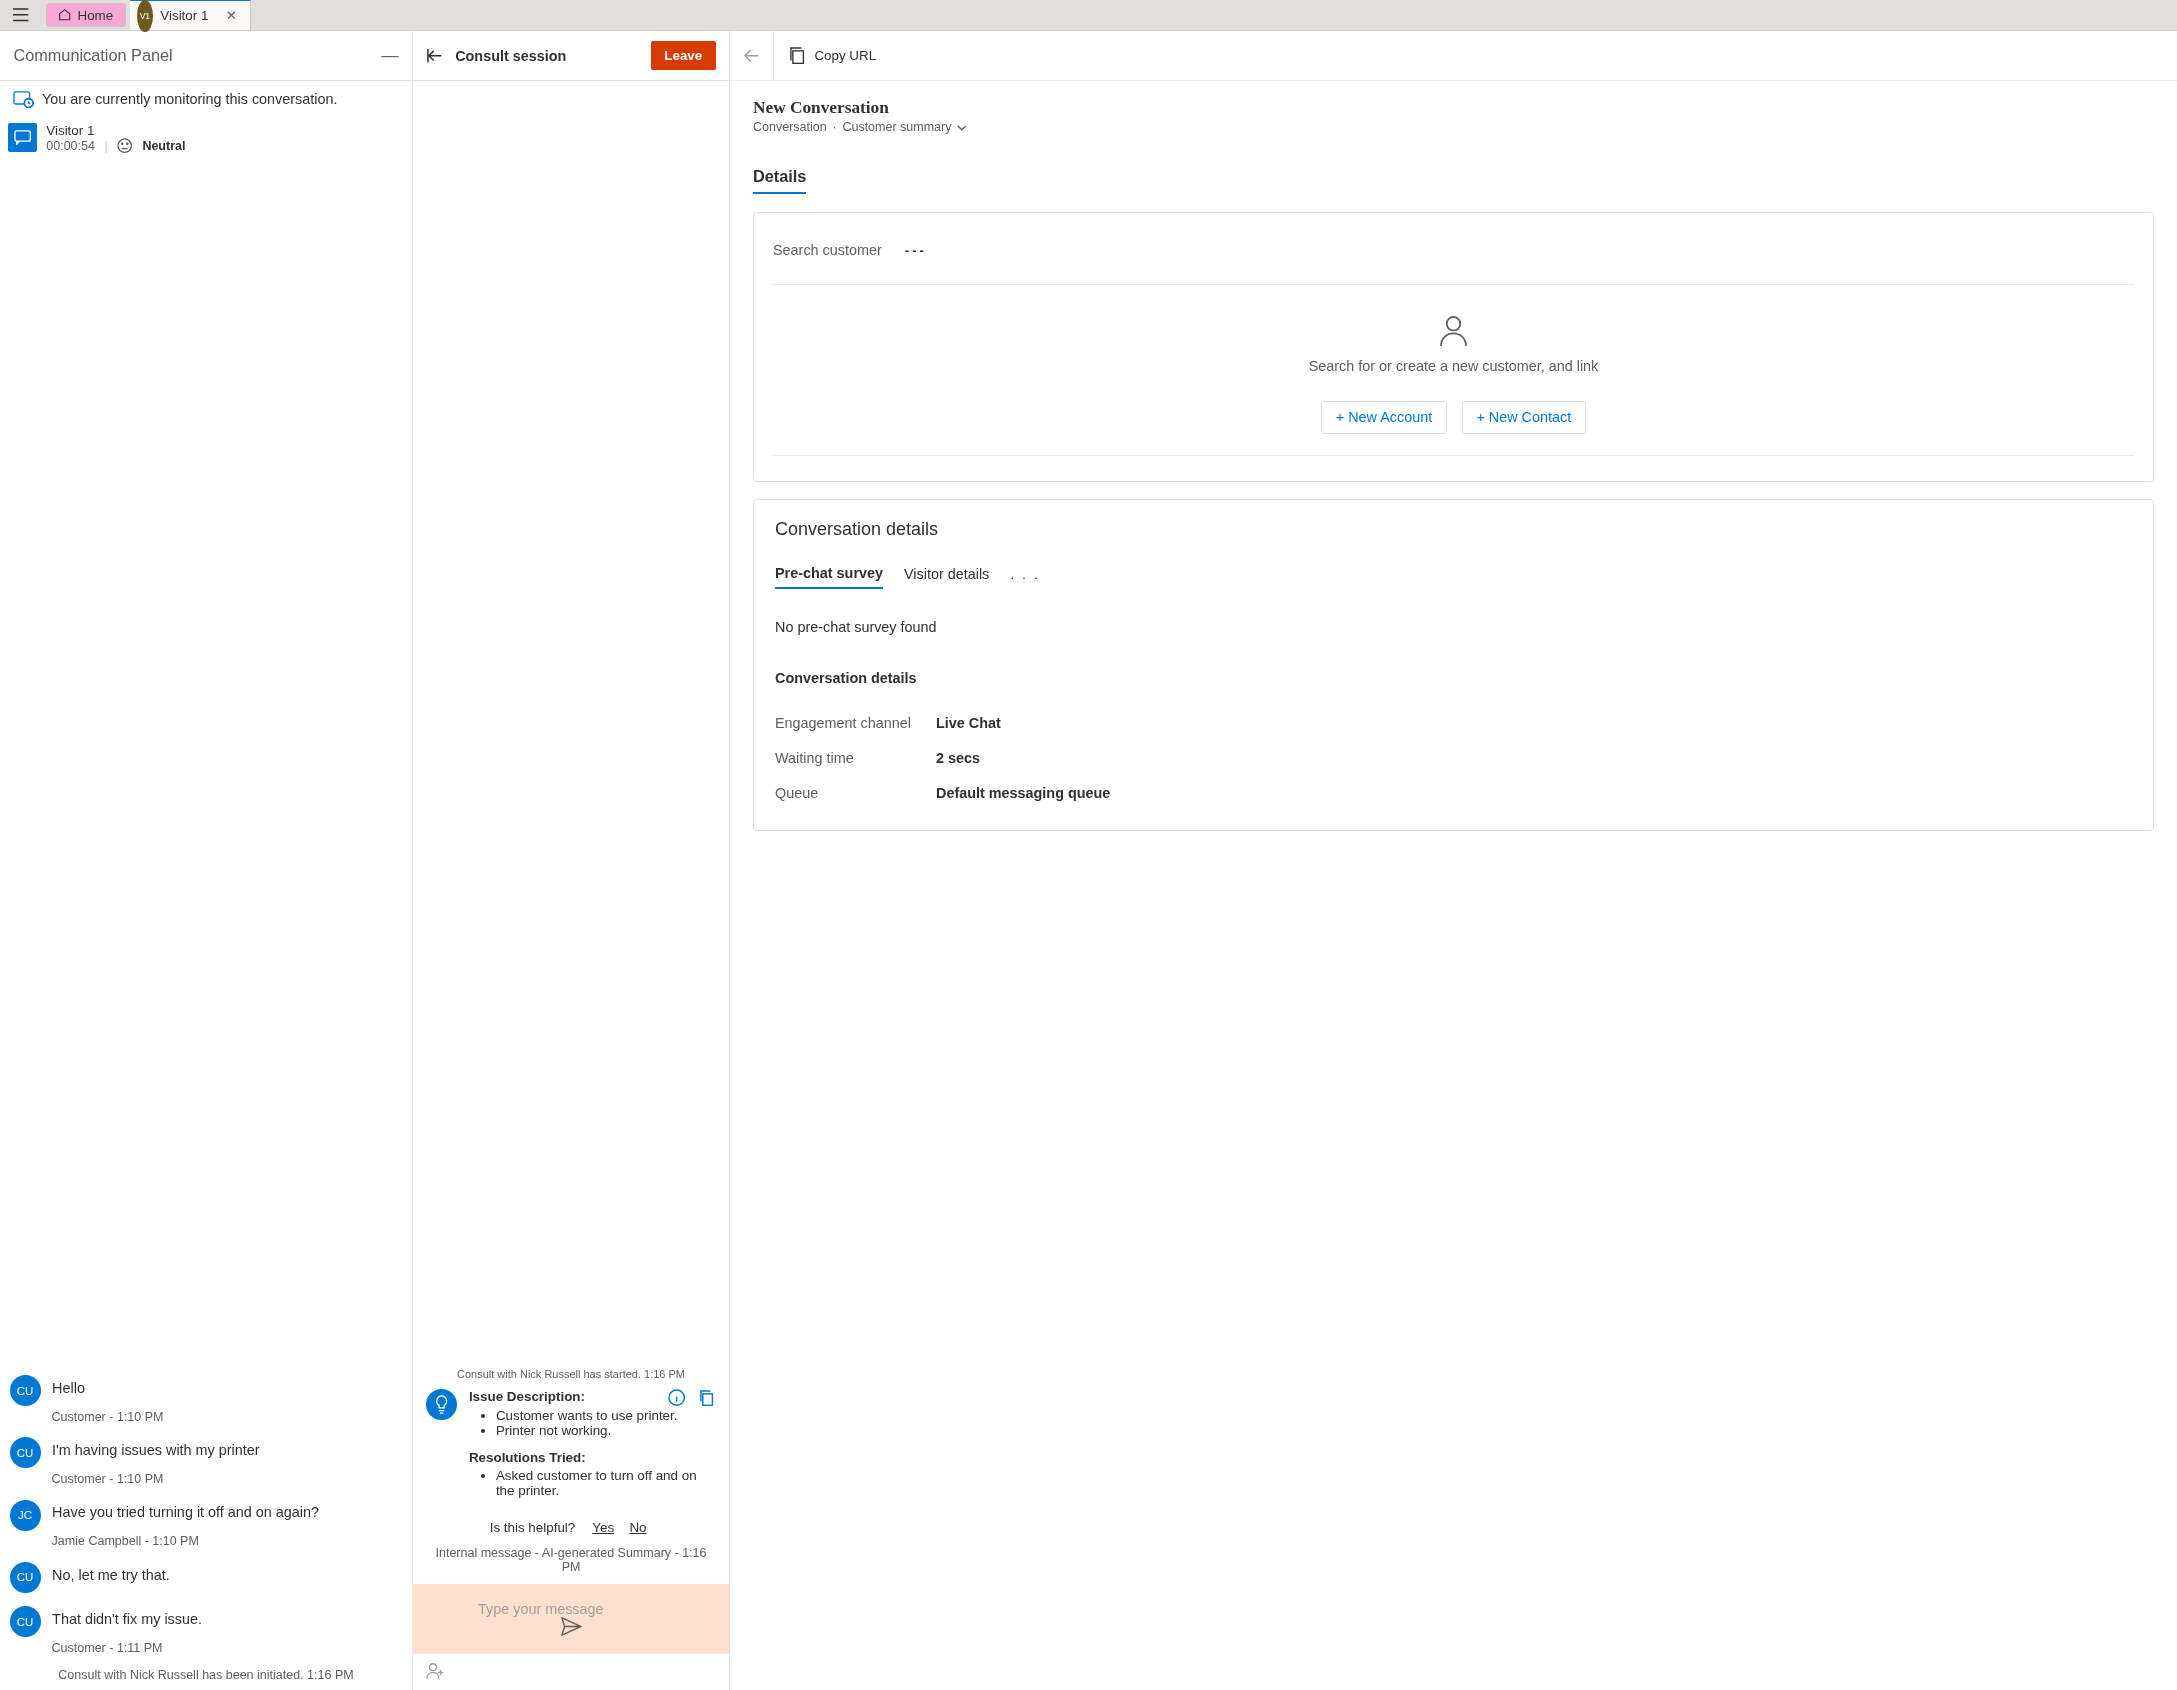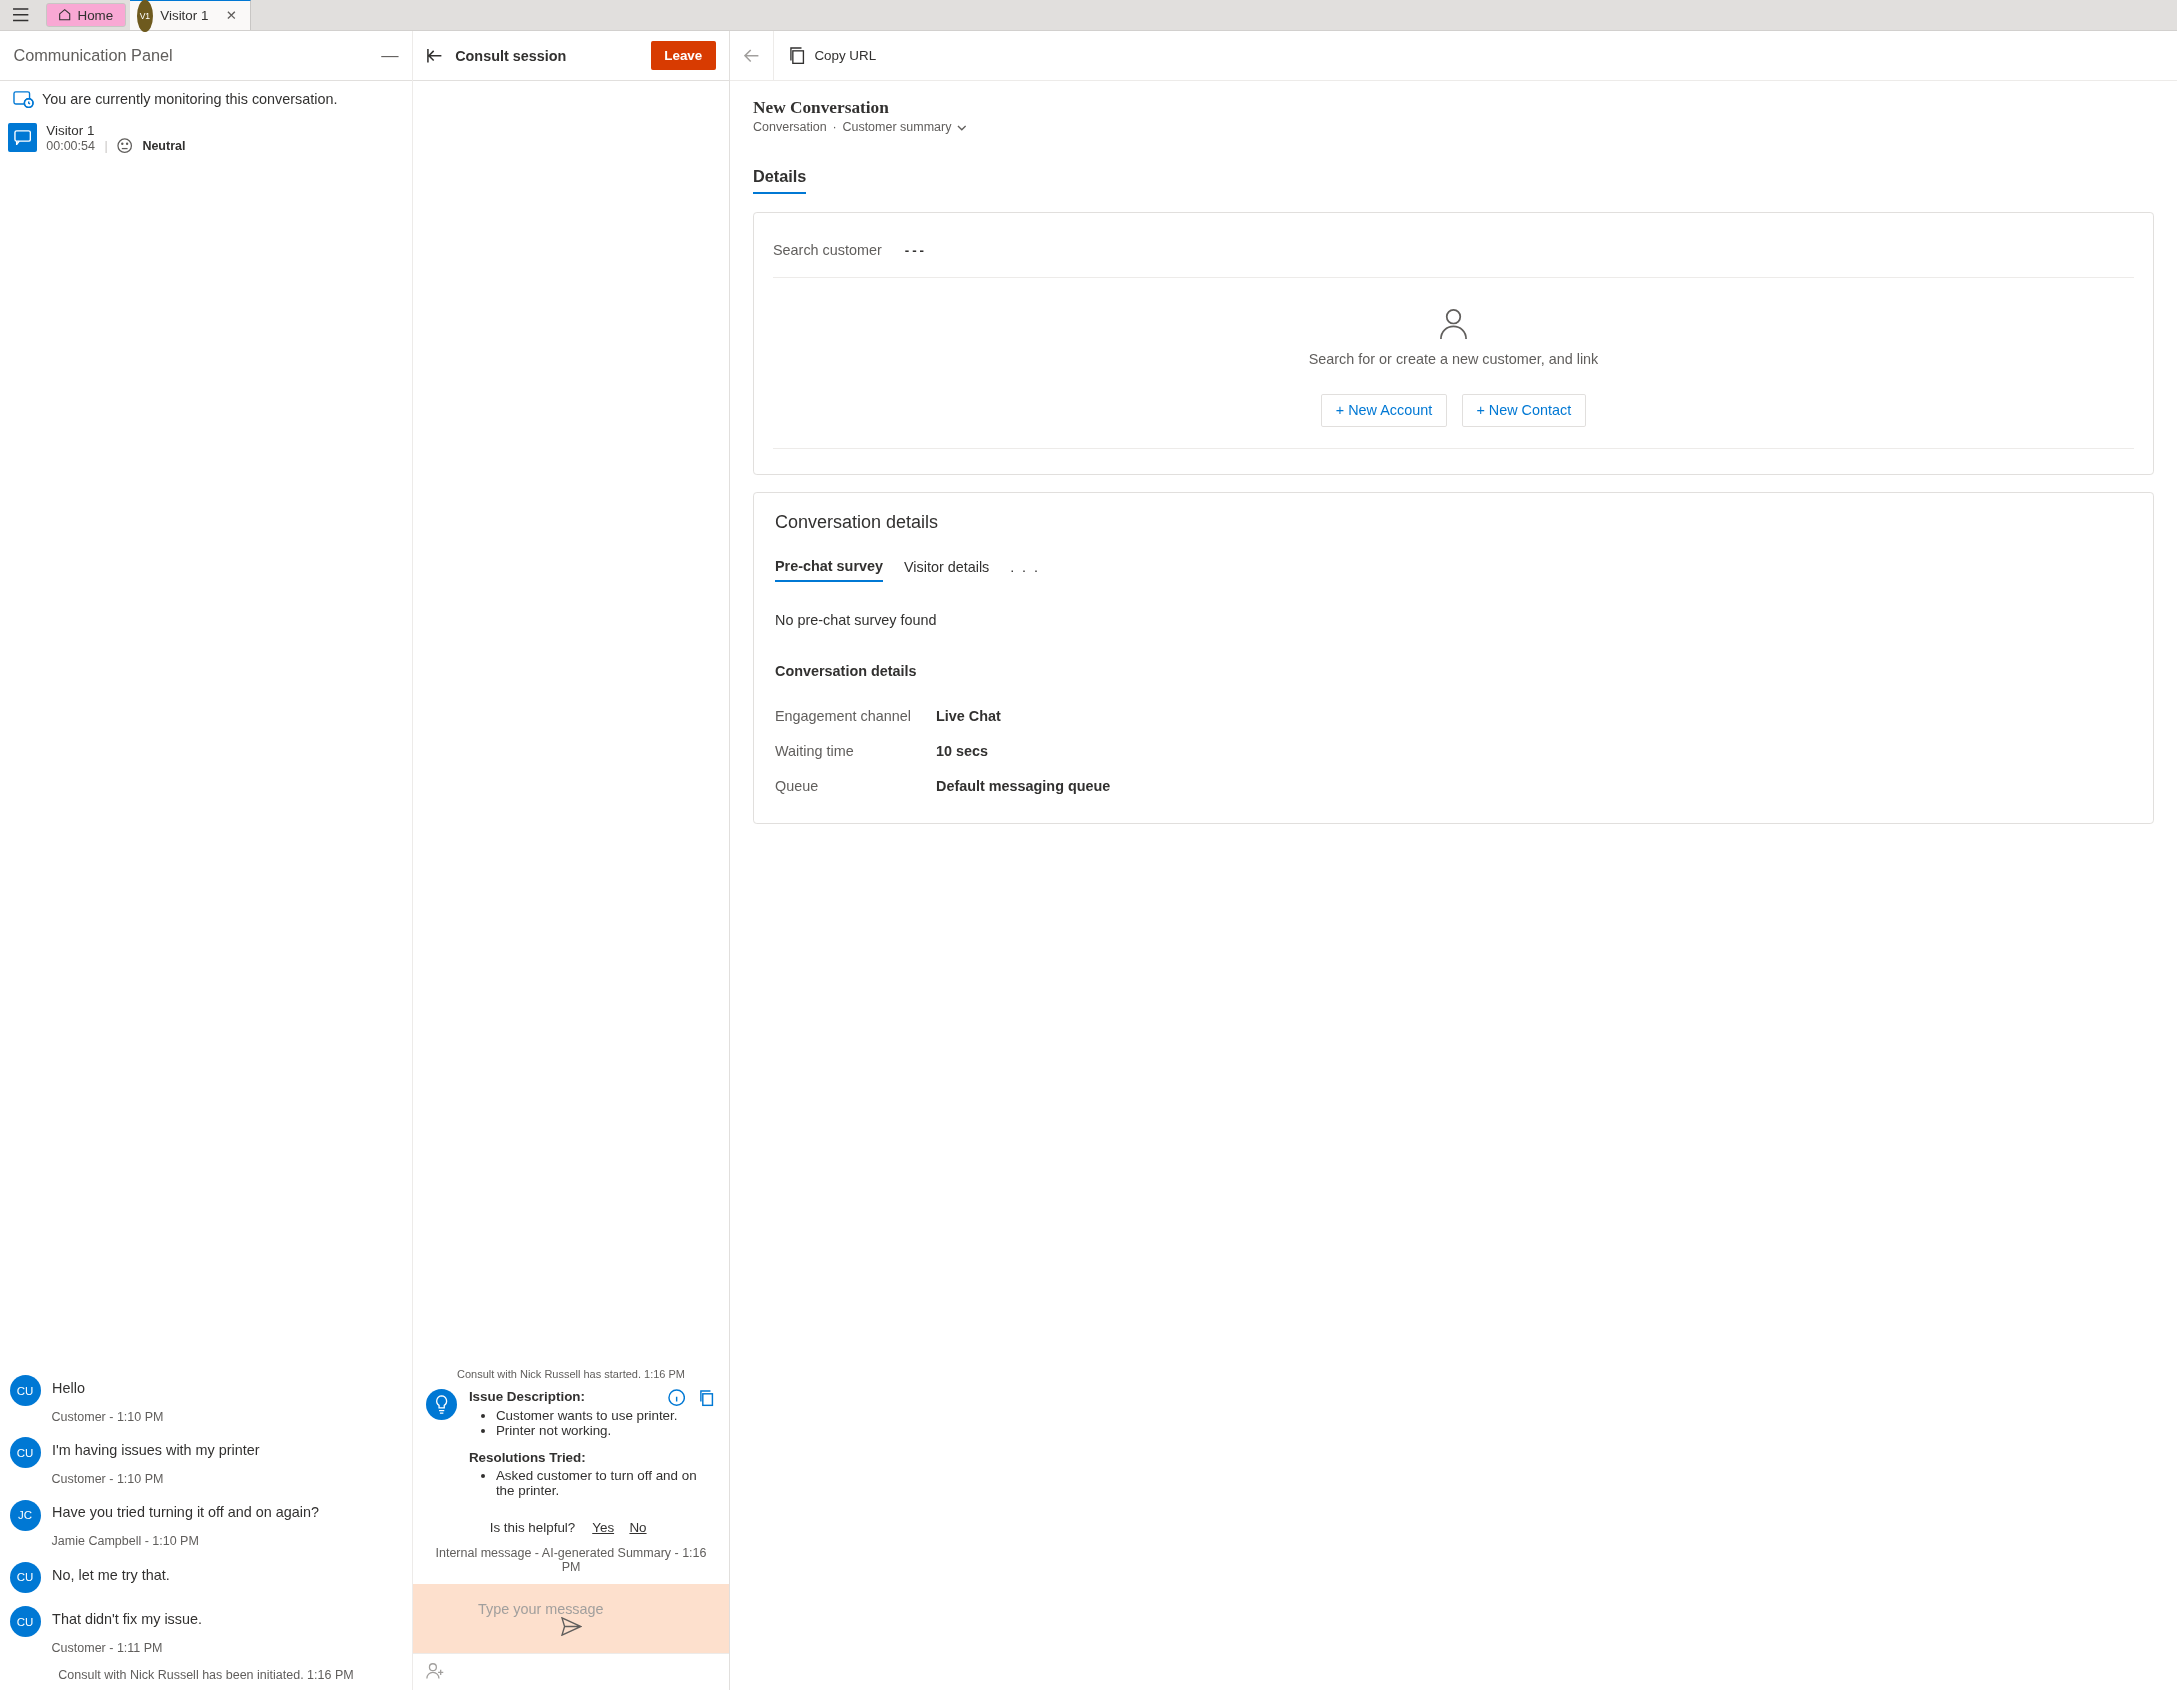--- a/index.html
+++ b/index.html
@@ -63,21 +63,21 @@
   .r-top { height: 50px; display: flex; align-items: center; border-bottom: 1px solid #edebe9; }
   .r-back { width: 44px; height: 100%; display: flex; align-items: center; justify-content: center; border-right: 1px solid #edebe9; color: #a19f9d; }
   .r-copy { padding: 0 15.4px; display: flex; align-items: center; gap: 7.7px; cursor: pointer; }
   .r-body { flex: 1; overflow: auto; padding: 17.3px 23px 29px 23px; }
   .r-body h2 { font-size: 17.3px; font-weight: 600; font-family: Liberation Serif, serif; }
   .r-sub { font-size: 12.5px; color: #605e5c; margin-top: 1.9px; display: flex; align-items: center; gap: 5.8px; }
   .tab-strip { margin-top: 33px; display: flex; gap: 23px; border-bottom: 1px solid transparent; }
   .tab { font-size: 16.3px; font-weight: 600; padding-bottom: 5.8px; }
   .tab.active { border-bottom: 2.9px solid #0078d4; }
   .card { border: 1px solid #e1dfdd; border-radius: 3.8px; padding: 29px 19px 25px 19px; margin-top: 17.3px; }
-  .card-title { font-size: 14.4px; color: #605e5c; margin-bottom: 13px; }
+  .card-title { font-size: 14.4px; color: #605e5c; margin-bottom: 20px; }
   .cust-dash { letter-spacing: 2.9px; font-weight: 600; color: #323130; margin-left: 23px; }
   .cust-row { display: flex; align-items: baseline; border-bottom: 1px solid #edebe9; padding-bottom: 5.8px; margin-bottom: 29px; }
   .cust-empty { text-align: center; }
   .cust-empty svg { color: #605e5c; }
   .cust-empty p { font-size: 14.4px; color: #605e5c; margin-top: 7.7px; }
   .btnrow { display: flex; gap: 15.4px; justify-content: center; margin-top: 27px; margin-bottom: 9.6px; }
   .linkbtn { border: 1px solid #e1dfdd; background: #fff; color: #0078d4; padding: 7.7px 13.4px; font-size: 14.4px; cursor: pointer; border-radius: 1.9px; }
   .hr { border-top: 1px solid #edebe9; margin-top: 21px; }
   .conv-card { border: 1px solid #e1dfdd; border-radius: 3.8px; padding: 19px 21px; margin-top: 17.3px; }
   .conv-card h3 { font-size: 18px; font-weight: 400; margin-bottom: 25px; }
@@ -305,21 +305,21 @@
         <div style="font-size:14.4px;">No pre-chat survey found</div>
 
         <div class="detail-head">Conversation details</div>
         <div id="detail-rows">
             <div class="detail-row">
               <div class="k">Engagement channel</div>
               <div class="v">Live Chat</div>
             </div>
             <div class="detail-row">
               <div class="k">Waiting time</div>
-              <div class="v">10 secs</div>
+              <div class="v">2 secs</div>
             </div>
             <div class="detail-row">
               <div class="k">Queue</div>
               <div class="v">Default messaging queue</div>
             </div>
           </div>
       </div>
     </div>
   </div>
 </div>

